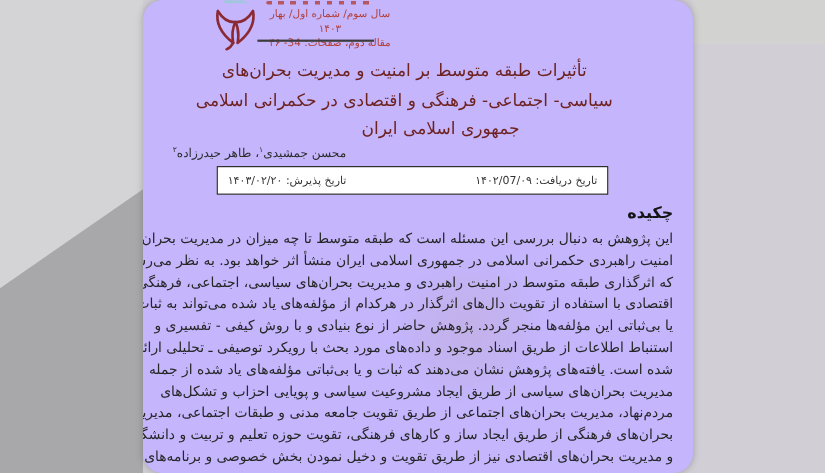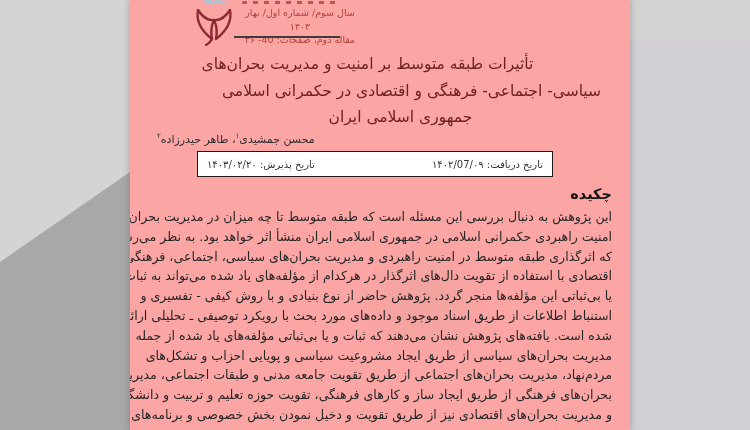--- a/index.html
+++ b/index.html
@@ -8,41 +8,41 @@
     background:#d1ced5;
     font-family:"DejaVu Sans", sans-serif;
   }
   .bg-left{position:absolute;left:0;top:0;width:130px;height:430px;background:#d4d3d5;}
   .bg-left-shadow{
     position:absolute;left:0;top:0;width:130px;height:430px;background:#a8a7a9;
     clip-path:polygon(0 262px,130px 172px,130px 430px,0 430px);
   }
   .bg-right-top{position:absolute;left:630px;top:0;width:120px;height:40px;background:#d2d2d0;}
   .page{
-    position:absolute;left:130px;top:0;width:500px;height:430px;background:#fca5a5;
-    box-shadow:0 0 7px rgba(60,60,70,.35);overflow:hidden;
+    position:absolute;left:130px;top:0;width:500px;height:430px;background:#c4b5fd;
+    box-shadow:0 0 7px rgba(60,60,70,.35);overflow:hidden;border-radius:18px;
   }
   
   .clipped-topline{
     position:absolute;left:112px;top:1px;width:96px;height:3px;opacity:.8;
     background:repeating-linear-gradient(90deg,#b2403a 0 5px,transparent 5px 11px);
     border-radius:2px;
   }
   .logo{position:absolute;left:58px;top:-6px;width:52px;height:52px;}
   .journal-meta{
     position:absolute;left:104px;top:6px;width:132px;direction:rtl;
     color:#b2403a;font-size:9.5px;line-height:13.5px;text-align:center;
   }
   .header-rule{position:absolute;left:104px;top:36px;width:106px;height:1.5px;background:#3c3c3c;}
   
   .title-line{
     position:absolute;left:0;width:475px;text-align:center;direction:rtl;
     color:#6e2320;font-weight:400;font-size:15.5px;letter-spacing:0;
   }
-  .t1{top:55px;} .t2{top:82px;padding-left:44px;} .t3{top:108px;margin-left:33px;}
+  .t1{top:55px;} .t2{top:82px;} .t3{top:108px;margin-left:33px;}
   
   .authors{
     position:absolute;left:27px;top:132px;direction:rtl;font-size:11px;color:#2c2c2c;
     white-space:nowrap;
   }
   .authors sup{font-size:7px;}
   
   .dates-box{
     position:absolute;left:67px;top:151px;width:356px;height:26px;box-sizing:border-box;
     border:1.5px solid #1b1b1b;direction:rtl;display:flex;justify-content:space-between;
@@ -84,21 +84,21 @@
       <g fill="none" stroke="#8b2a33" stroke-width="2.4" stroke-linecap="round" stroke-linejoin="round">
         <path d="M10,16 Q7,32 24,45 Q22,34 26,26 Q17,27 10,16 Z"></path>
         <path d="M42,16 Q45,32 28,45 Q30,34 26,26 Q35,27 42,16 Z"></path>
         <path d="M24,45 Q22,49 18,51"></path>
       </g>
     </svg>
   </div>
 
   <div class="journal-meta">
     <div>سال سوم/ شماره اول/ بهار ۱۴۰۳</div>
-    <div>مقاله دوم، صفحات: 40- ۴۶</div>
+    <div>مقاله دوم، صفحات: 34- ۴۶</div>
   </div>
   <div class="header-rule"></div>
 
   <div class="title-line t1">تأثیرات طبقه متوسط بر امنیت و مدیریت بحران‌های</div>
   <div class="title-line t2">سیاسی- اجتماعی- فرهنگی و اقتصادی در حکمرانی اسلامی</div>
   <div class="title-line t3">جمهوری اسلامی ایران</div>
 
   <div class="authors"><span>محسن جمشیدی</span><sup>۱</sup><span>، </span><span>طاهر حیدرزاده</span><sup>۲</sup></div>
 
   <div class="dates-box">

